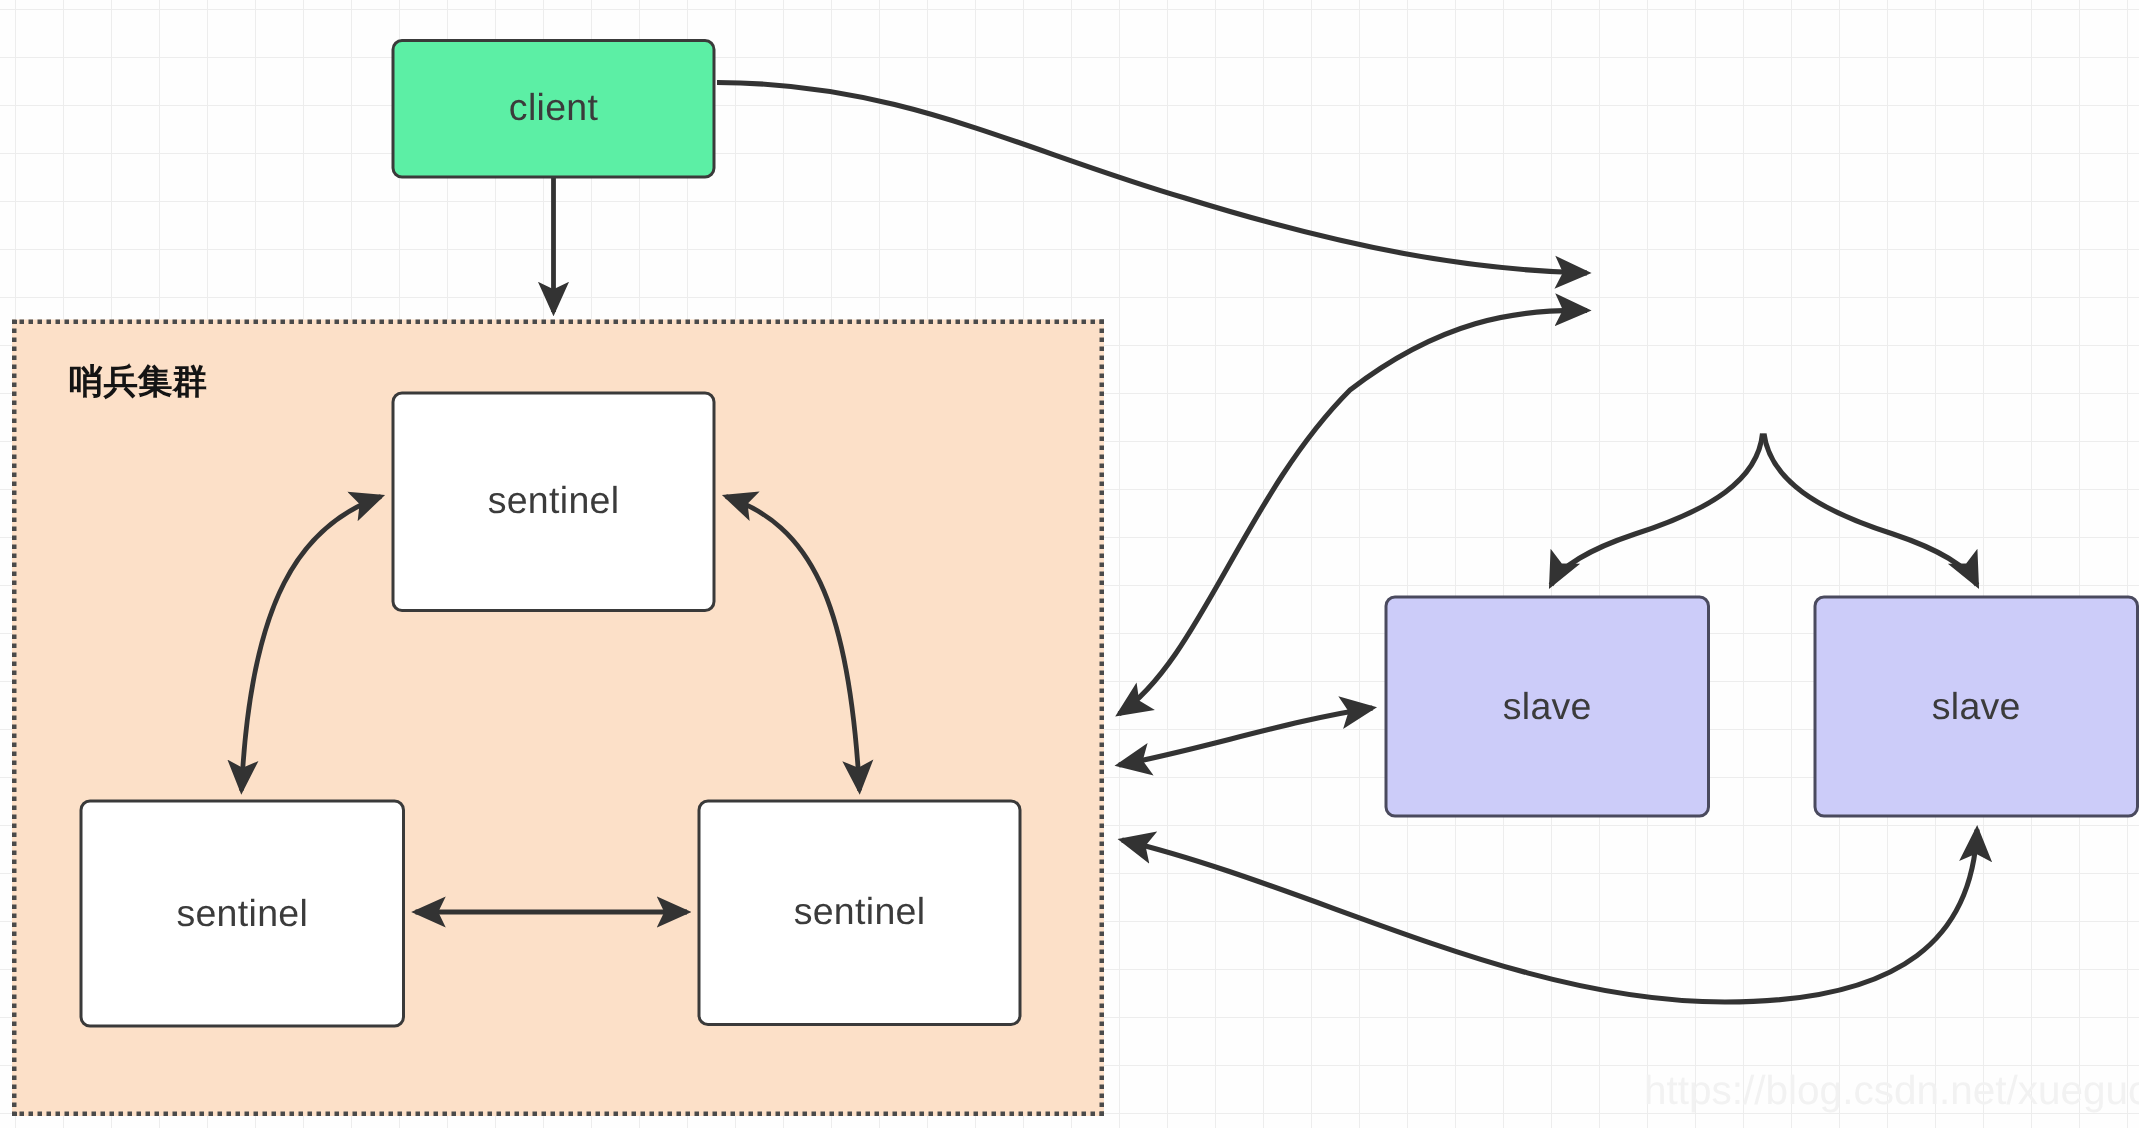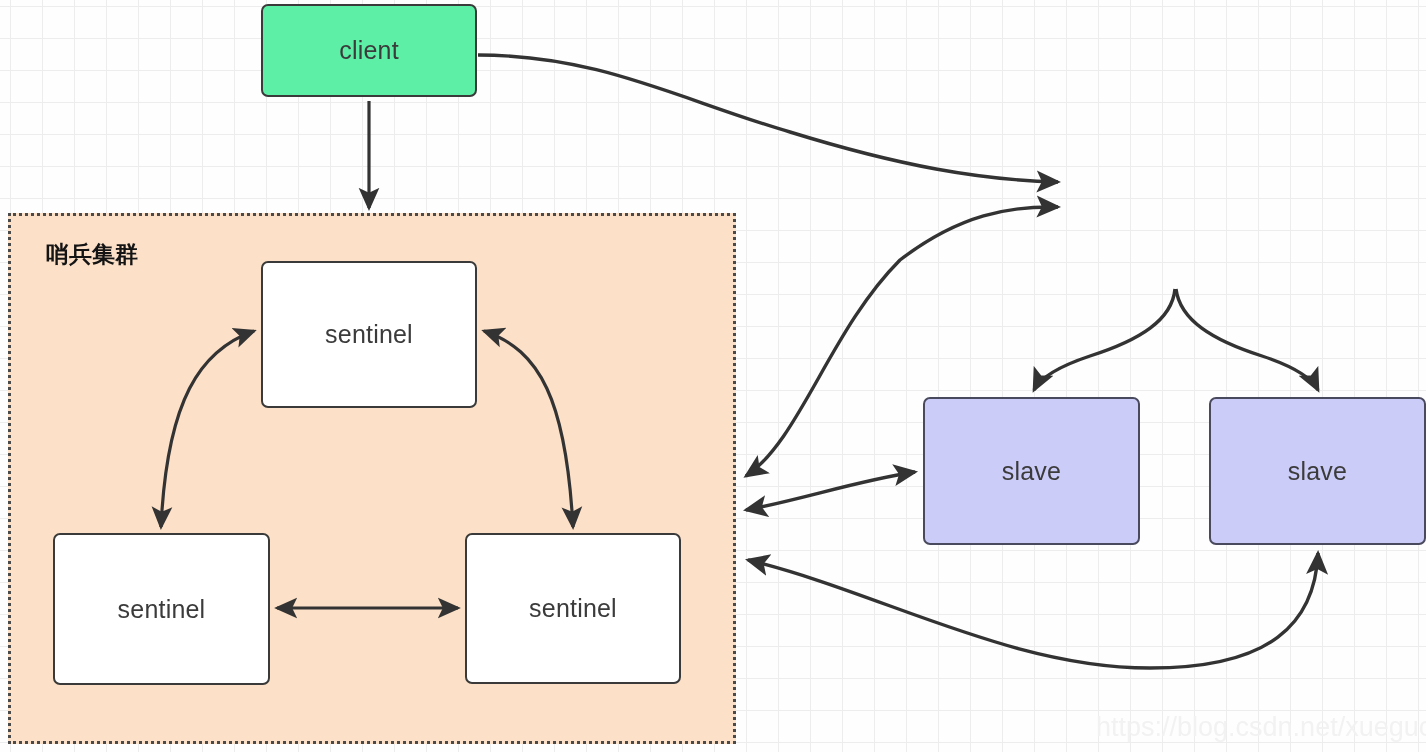--- a/index.html
+++ b/index.html
@@ -96,21 +96,21 @@
 
     <path d="M 746 510 C 800 500, 860 480, 915 472" fill="none" stroke="#333333" stroke-width="3.4" marker-start="url(#ah-start)" marker-end="url(#ah)"></path>
 
     <path d="M 748 560 C 880 592, 1010 668, 1150 668 C 1270 668, 1315 624, 1318 553" fill="none" stroke="#333333" stroke-width="3.4" marker-start="url(#ah-start)" marker-end="url(#ah)"></path>
 
     <path d="M 1175 289 C 1172 320, 1140 340, 1090 356 C 1060 366, 1040 378, 1034 390" fill="none" stroke="#333333" stroke-width="3.4" marker-end="url(#ah)"></path>
 
     <path d="M 1176 289 C 1180 320, 1212 340, 1262 356 C 1292 366, 1312 378, 1318 390" fill="none" stroke="#333333" stroke-width="3.4" marker-end="url(#ah)"></path>
   </svg>
 
-  <div class="node" id="node-client" style="left: 261px; top: 4px; width: 216px; height: 93px; background: rgb(92, 239, 165); border-color: rgb(58, 58, 58);">
+  <div class="node" id="node-client" style="left: 261px; top: 26px; width: 216px; height: 93px; background: rgb(92, 239, 165); border-color: rgb(58, 58, 58);">
     <span>client</span>
   </div>
 
   <div class="node" id="node-sentinel-top" style="left: 261px; top: 261px; width: 216px; height: 147px; background: rgb(255, 255, 255); border-color: rgb(58, 58, 58);">
     <span>sentinel</span>
   </div>
 
   <div class="node" id="node-sentinel-bottom-left" style="left: 53px; top: 533px; width: 217px; height: 152px; background: rgb(255, 255, 255); border-color: rgb(58, 58, 58);">
     <span>sentinel</span>
   </div>

